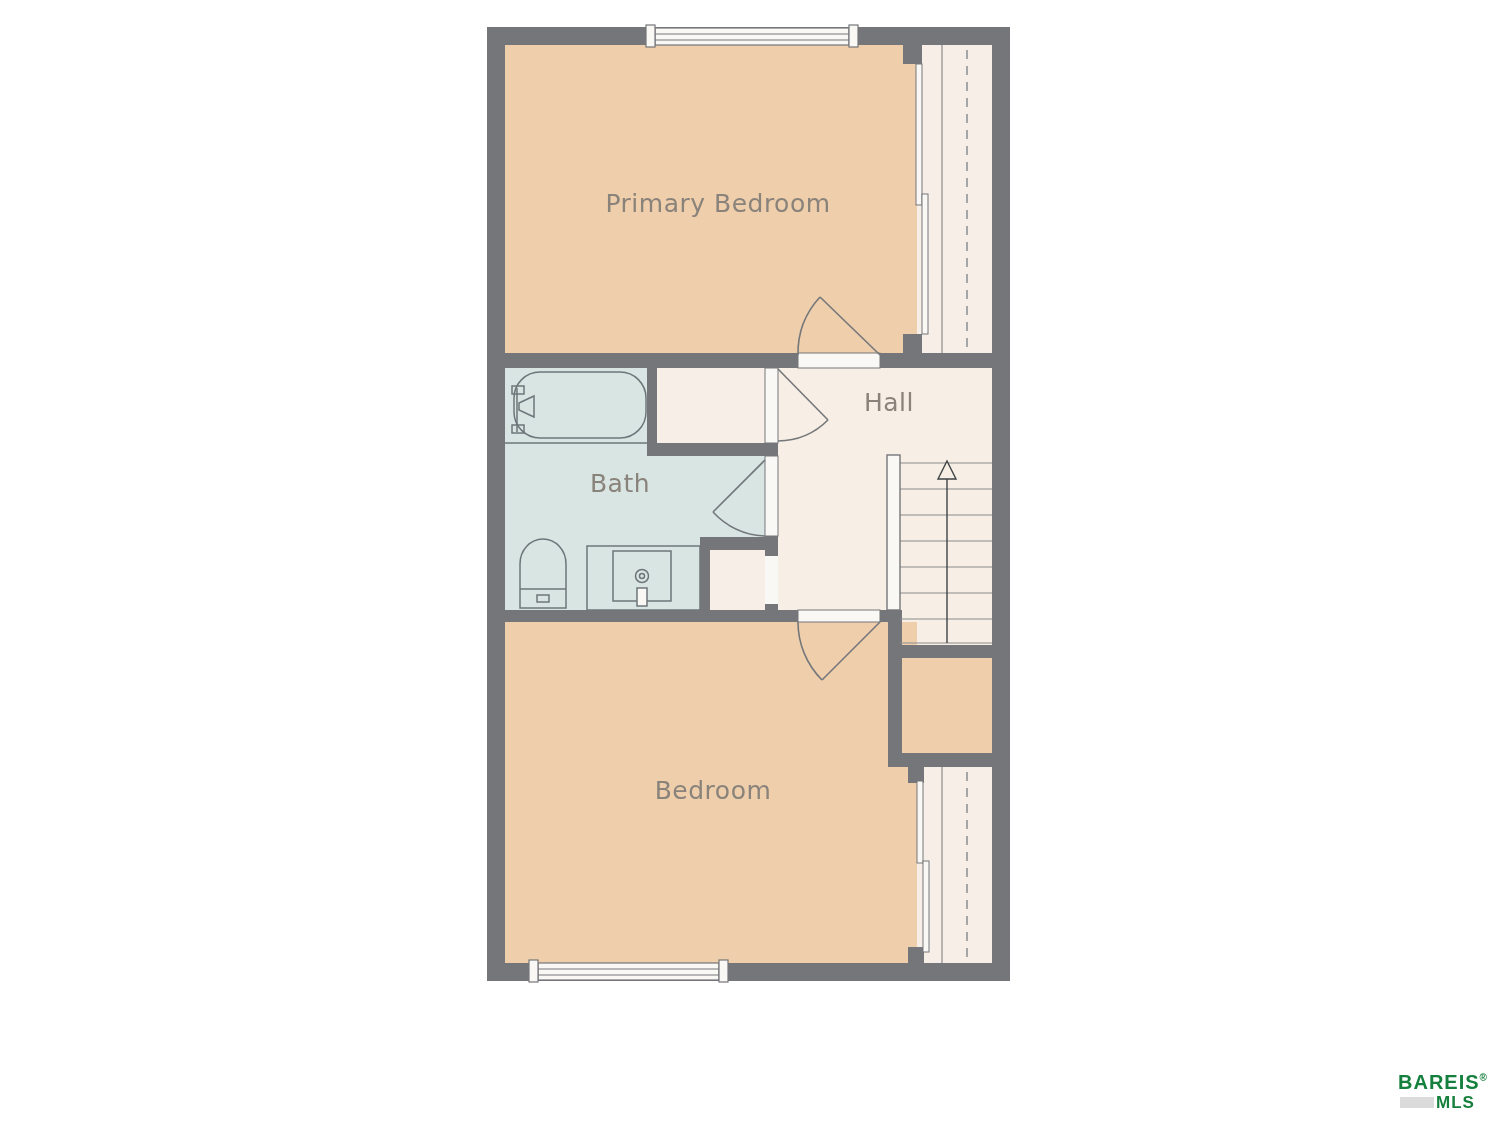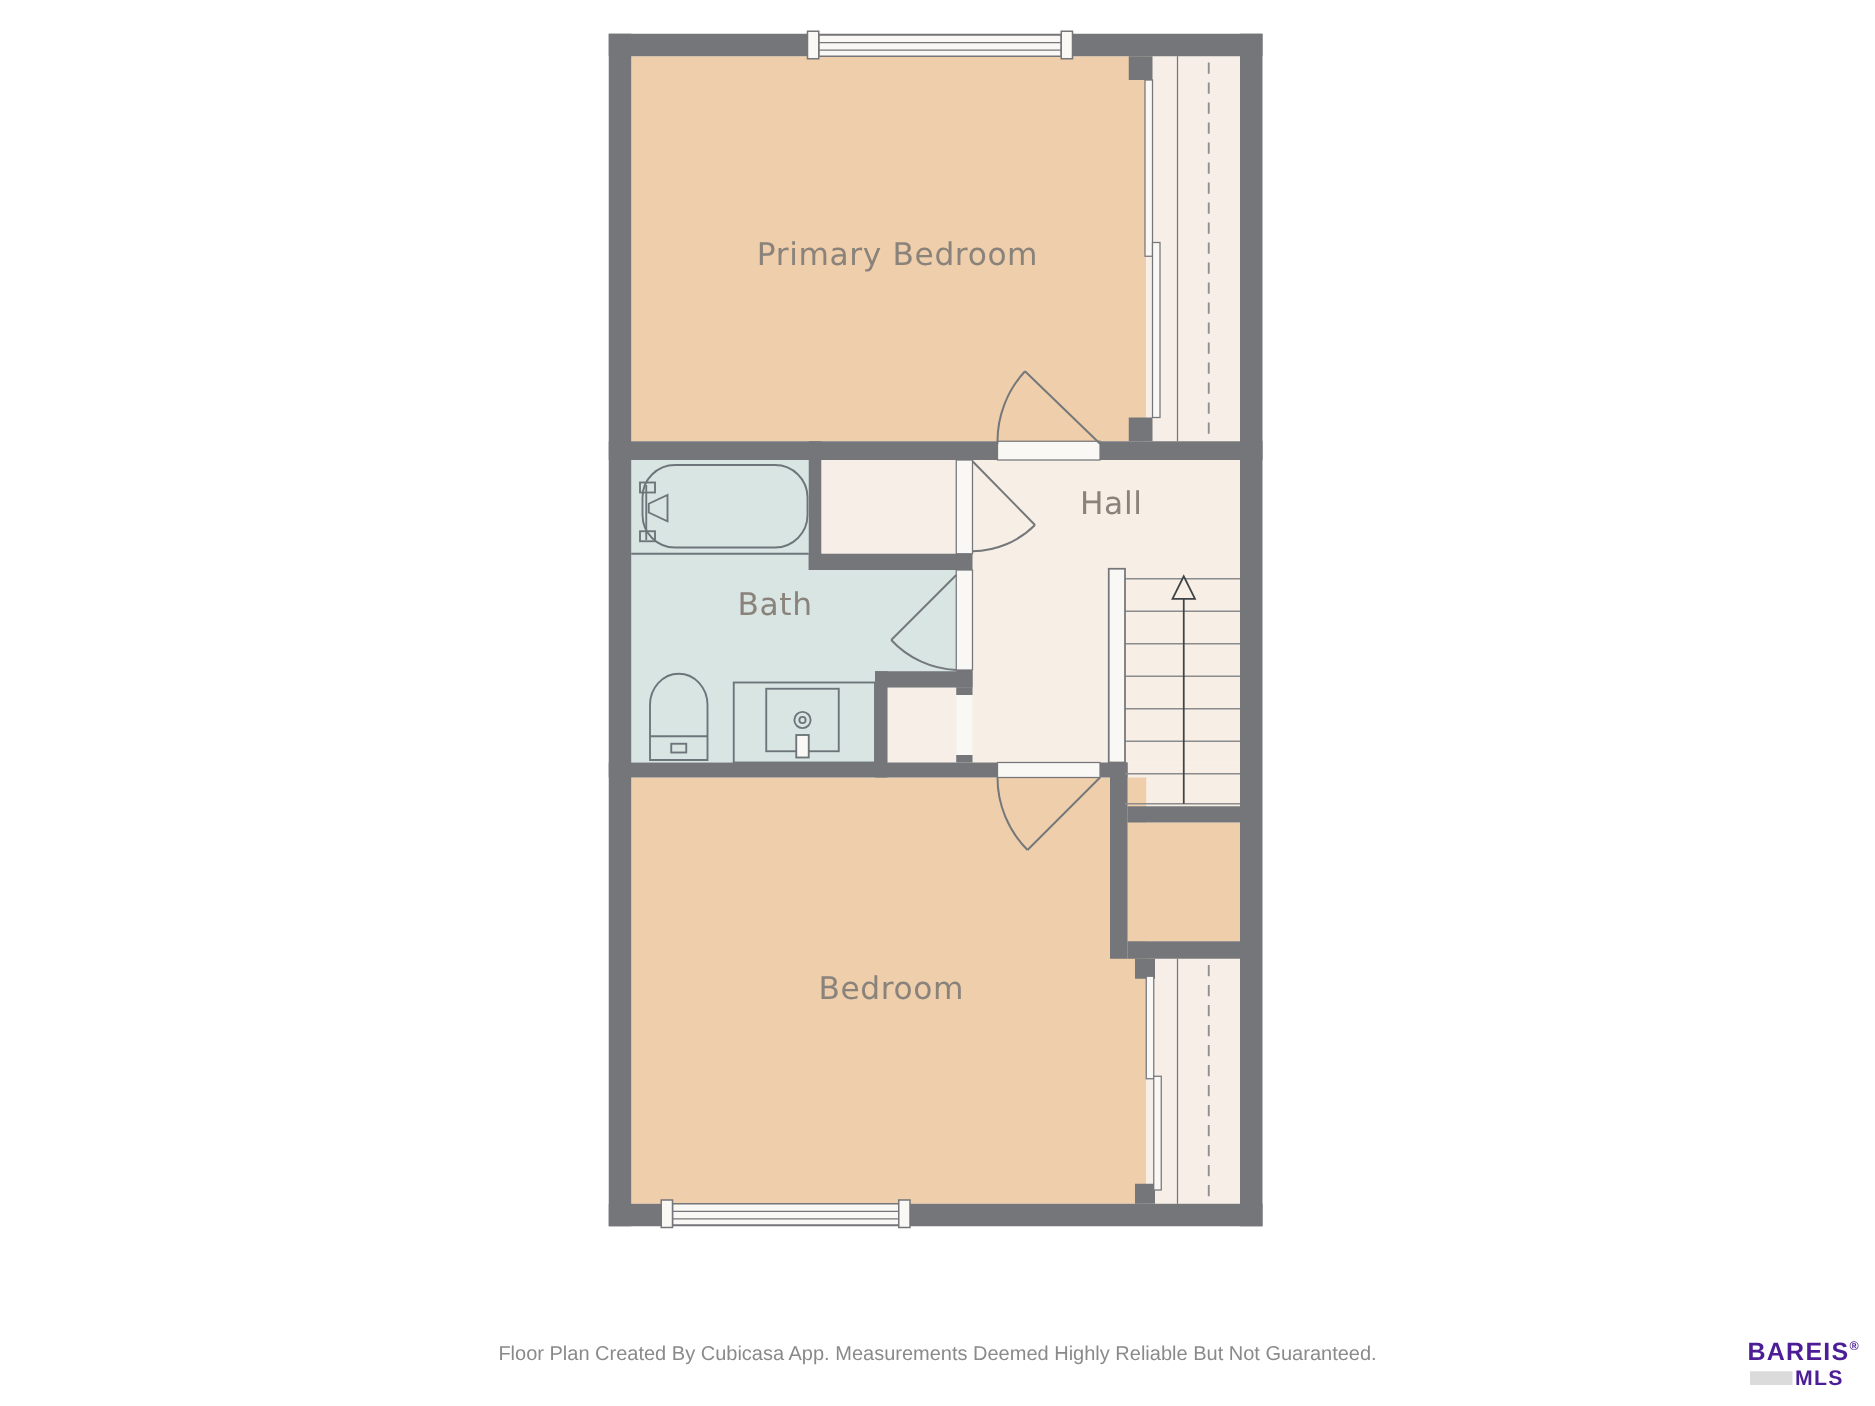--- a/index.html
+++ b/index.html
@@ -16,21 +16,21 @@
   .tread{stroke:#8A8C8E;stroke-width:1.2;}
   .rail{fill:#FAF8F4;stroke:#75767A;stroke-width:1.4;}
   .dash{stroke:#8D8F92;stroke-width:1.5;stroke-dasharray:9 7;fill:none;}
   .slide{fill:#FAF8F4;stroke:#75767A;stroke-width:1;}
   .arrow{stroke:#3F4346;stroke-width:1.4;fill:none;}
   .arrow-head{fill:#F7EEE5;stroke:#3F4346;stroke-width:1.4;}
   .room-label{font-size:25px;fill:#8A837B;letter-spacing:0.5px;text-anchor:middle;}
   .footer{position:absolute;left:0;top:1075px;width:100%;text-align:center;
           font-family:"Liberation Sans",sans-serif;font-size:16px;color:#8A8A8A;}
   .watermark{position:absolute;right:10px;top:1072px;width:92px;line-height:1;
-             font-family:"Liberation Sans",sans-serif;color:#4c1d95;}
+             font-family:"Liberation Sans",sans-serif;color:#15803d;}
   .wm-top{font-weight:bold;font-size:20px;letter-spacing:1px;}
   .wm-reg{font-size:10px;vertical-align:super;}
   .wm-bottom{display:flex;align-items:center;margin-top:2px;padding-left:2px;text-align:center;}
   .wm-bar{width:34px;height:11px;background:#DBDBDB;margin-right:2px;}
   .wm-mls{font-weight:bold;font-size:17px;letter-spacing:1px;}
 </style>
 </head>
 <body>
 
 <div class="canvas">
@@ -170,21 +170,20 @@
         <path d="M 822,680 A 82 82 0 0 1 798,622" class="door-line"></path>
       </g>
     </g>
 
     <text x="718" y="212" class="room-label">Primary Bedroom</text>
     <text x="620" y="492" class="room-label">Bath</text>
     <text x="889" y="411" class="room-label">Hall</text>
     <text x="713" y="799" class="room-label">Bedroom</text>
   </svg>
 
-  <div class="footer">Floor Plan Created By Cubicasa App. Measurements Deemed Highly Reliable But Not Guaranteed.</div>
 
   <div class="watermark">
     <div class="wm-top"><span>BAREIS</span><span class="wm-reg">®</span></div>
     <div class="wm-bottom">
       <span class="wm-bar"></span>
       <span class="wm-mls">MLS</span>
     </div>
   </div>
 </div>
 

